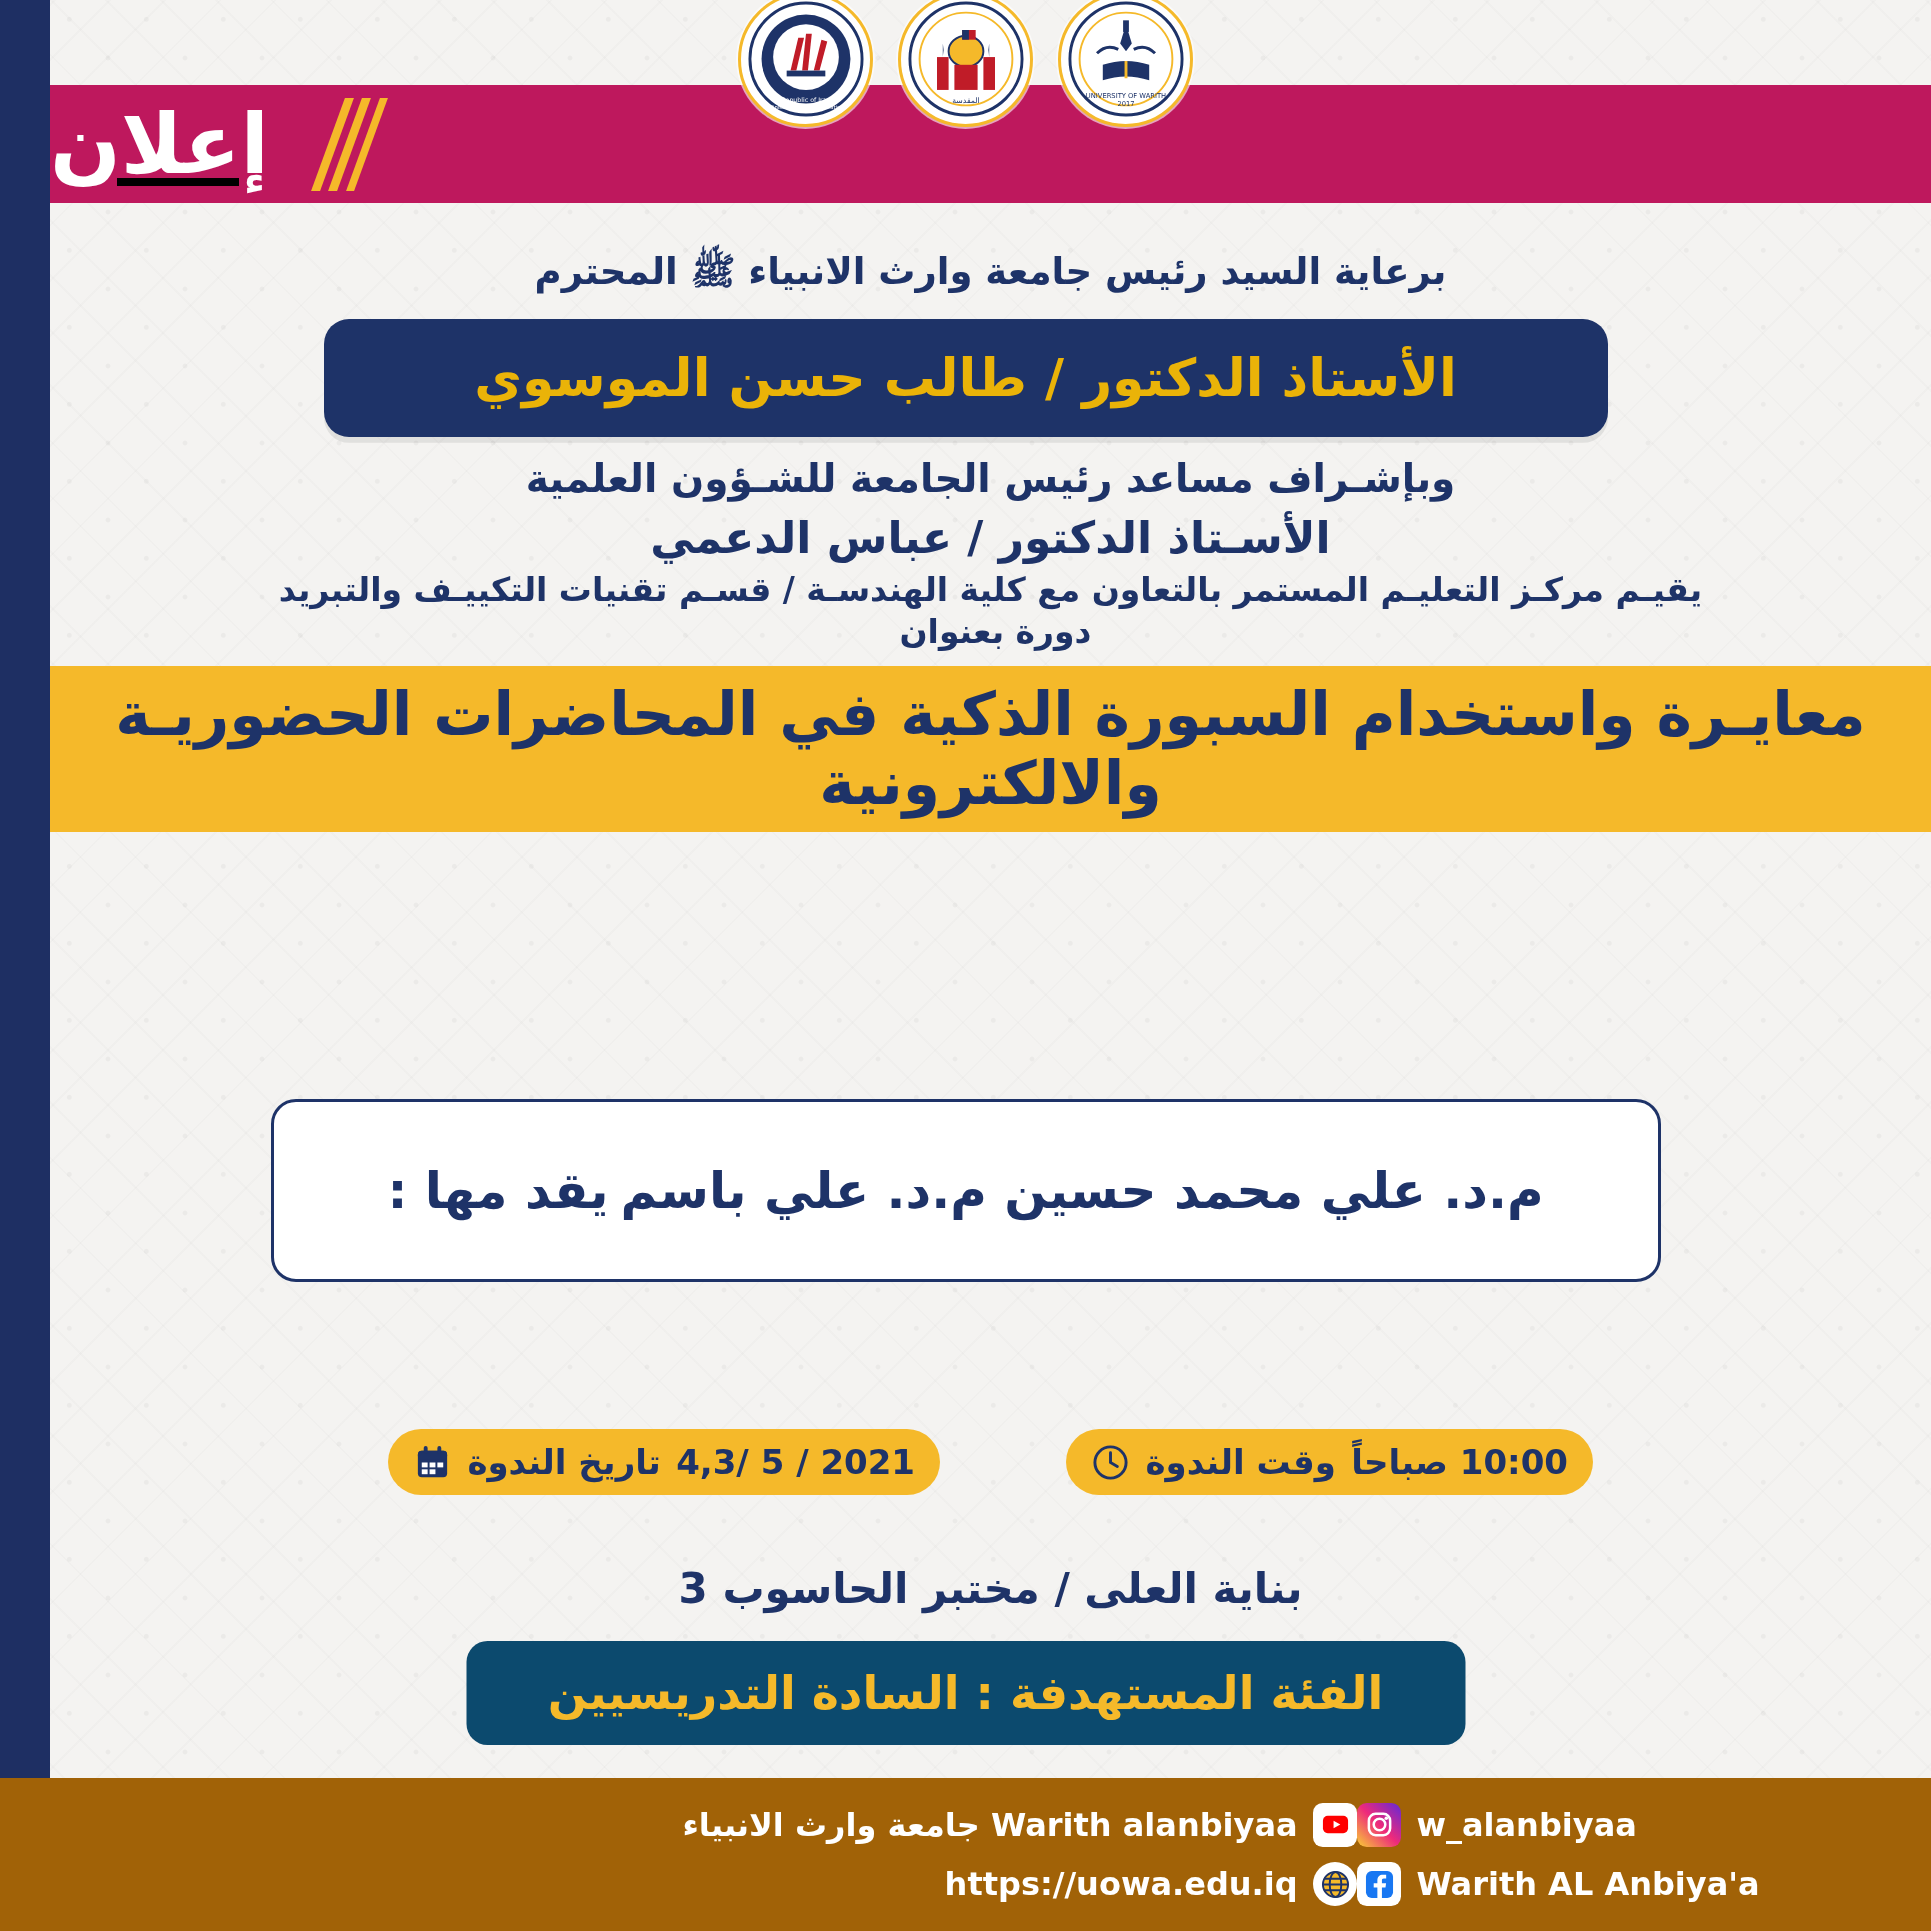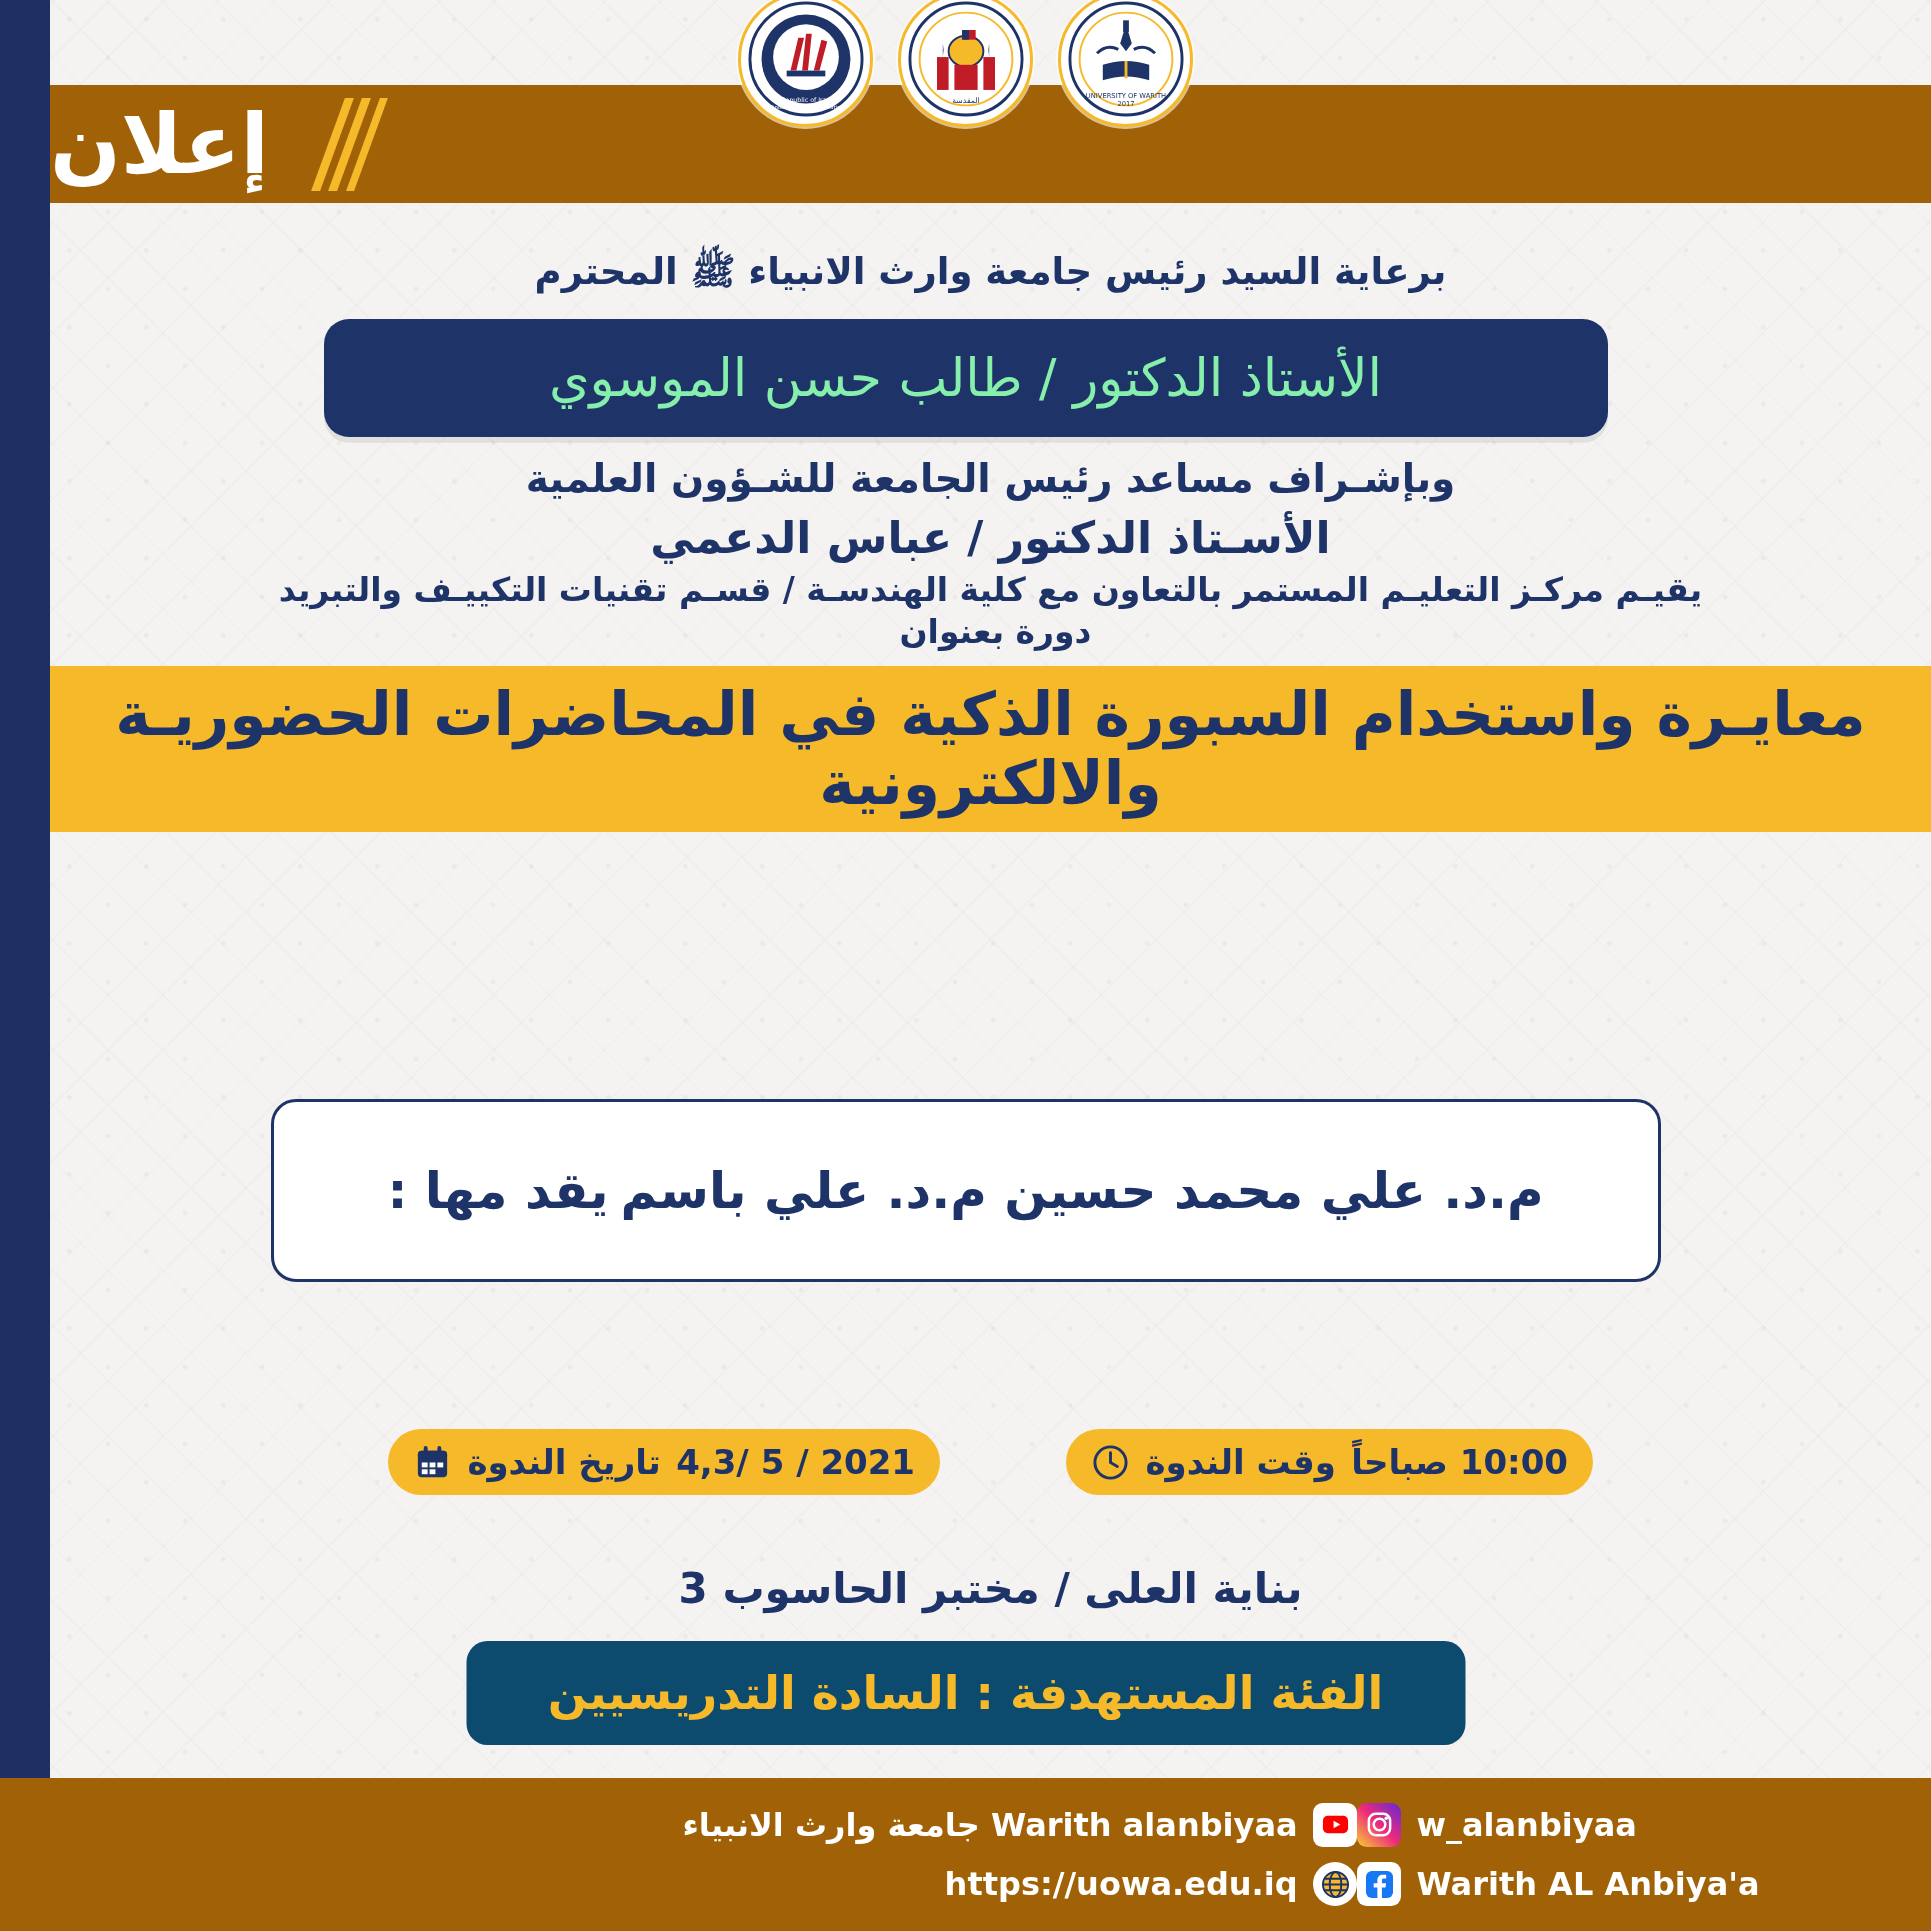--- a/index.html
+++ b/index.html
@@ -30,22 +30,22 @@
       radial-gradient(circle at 19.3px 19.3px, rgba(0,0,0,0.035) 1.9px, transparent 2.9px),
       radial-gradient(circle at 58px 58px, rgba(0,0,0,0.035) 1.9px, transparent 2.9px),
       repeating-linear-gradient(45deg, rgba(0,0,0,0.015) 0 1.9px, transparent 1.9px 39px),
       repeating-linear-gradient(-45deg, rgba(0,0,0,0.015) 0 1.9px, transparent 1.9px 39px);
     background-size: 77px 77px, 77px 77px, auto, auto;
   }
 
   
   .header {
     position: absolute; left: 50px; top: 85px; right: 0; height: 118px;
-    background: #a16207;
-    display: flex; align-items: center; justify-content: flex-start;
+    background: #be185d;
+    display: flex; align-items: center; justify-content: flex-start; text-decoration: underline;
   }
   .header-title {
     color: #ffffff;
     font-size: 83px;
     font-weight: bold;
     line-height: 1;
     padding-right: 42px;
     letter-spacing: 1px;
   }
   .header-slashes {
@@ -83,21 +83,21 @@
     direction: rtl;
   }
   .name-pill {
     position: absolute; top: 319px; left: 50%; transform: translateX(-50%);
     width: 1284px; height: 118px;
     background: #1e3368; border-radius: 25px;
     display: flex; align-items: center; justify-content: center;
     box-shadow: 0 5.8px 0 rgba(0,0,0,0.08);
   }
   .name-pill span {
-    color: #86efac; font-size: 52px; font-weight: normal;
+    color: #eab308; font-size: 52px; font-weight: bold;
   }
 
   .sub-line1 {
     position: absolute; top: 456px; left: 50px; right: 0;
     text-align: center; color: #1e3368; font-size: 39px; font-weight: bold;
   }
   .sub-line2 {
     position: absolute; top: 512px; left: 50px; right: 0;
     text-align: center; color: #1e3368; font-size: 44px; font-weight: bold;
   }

